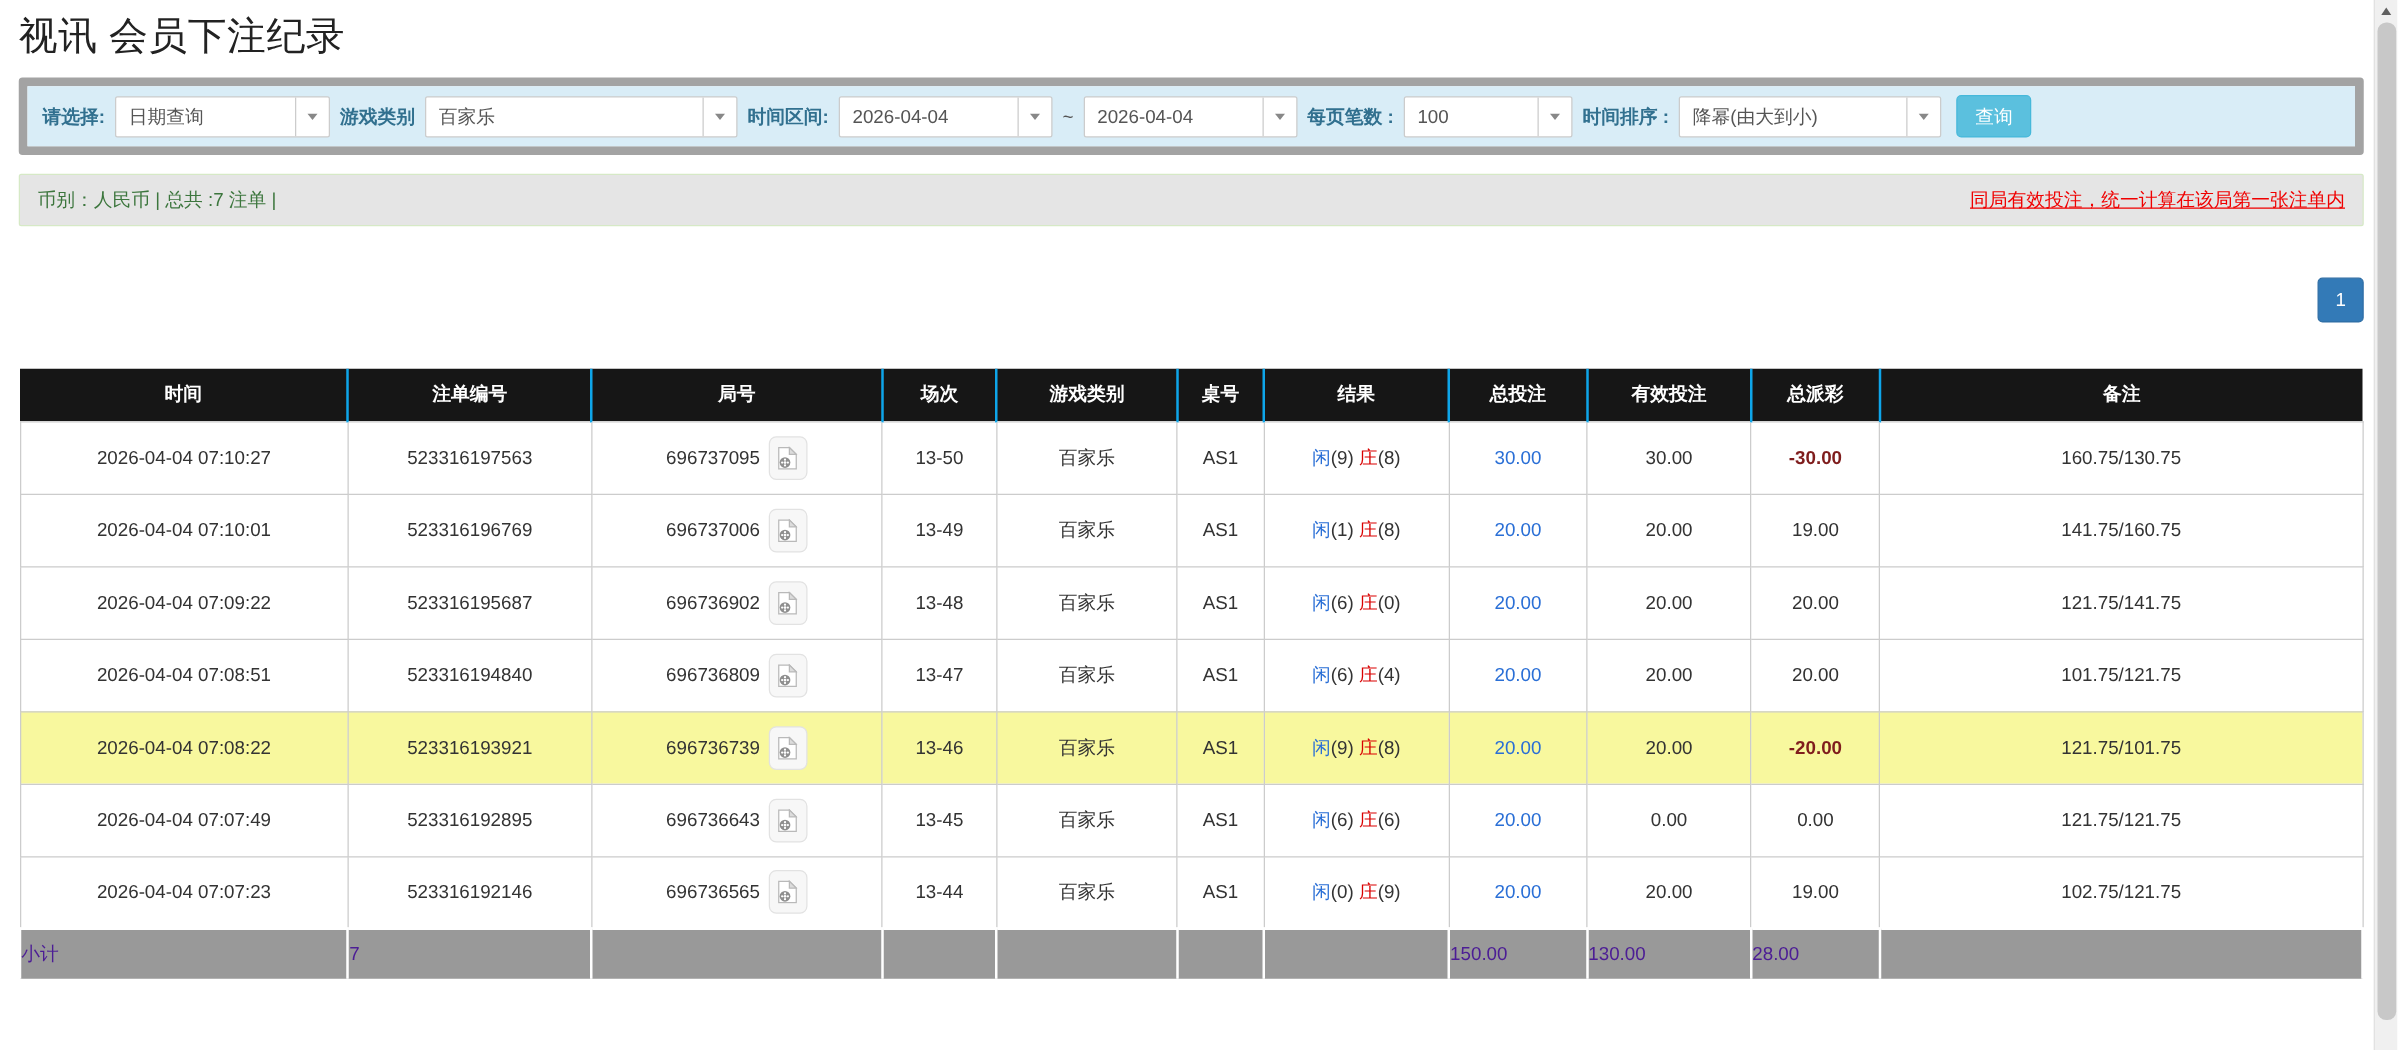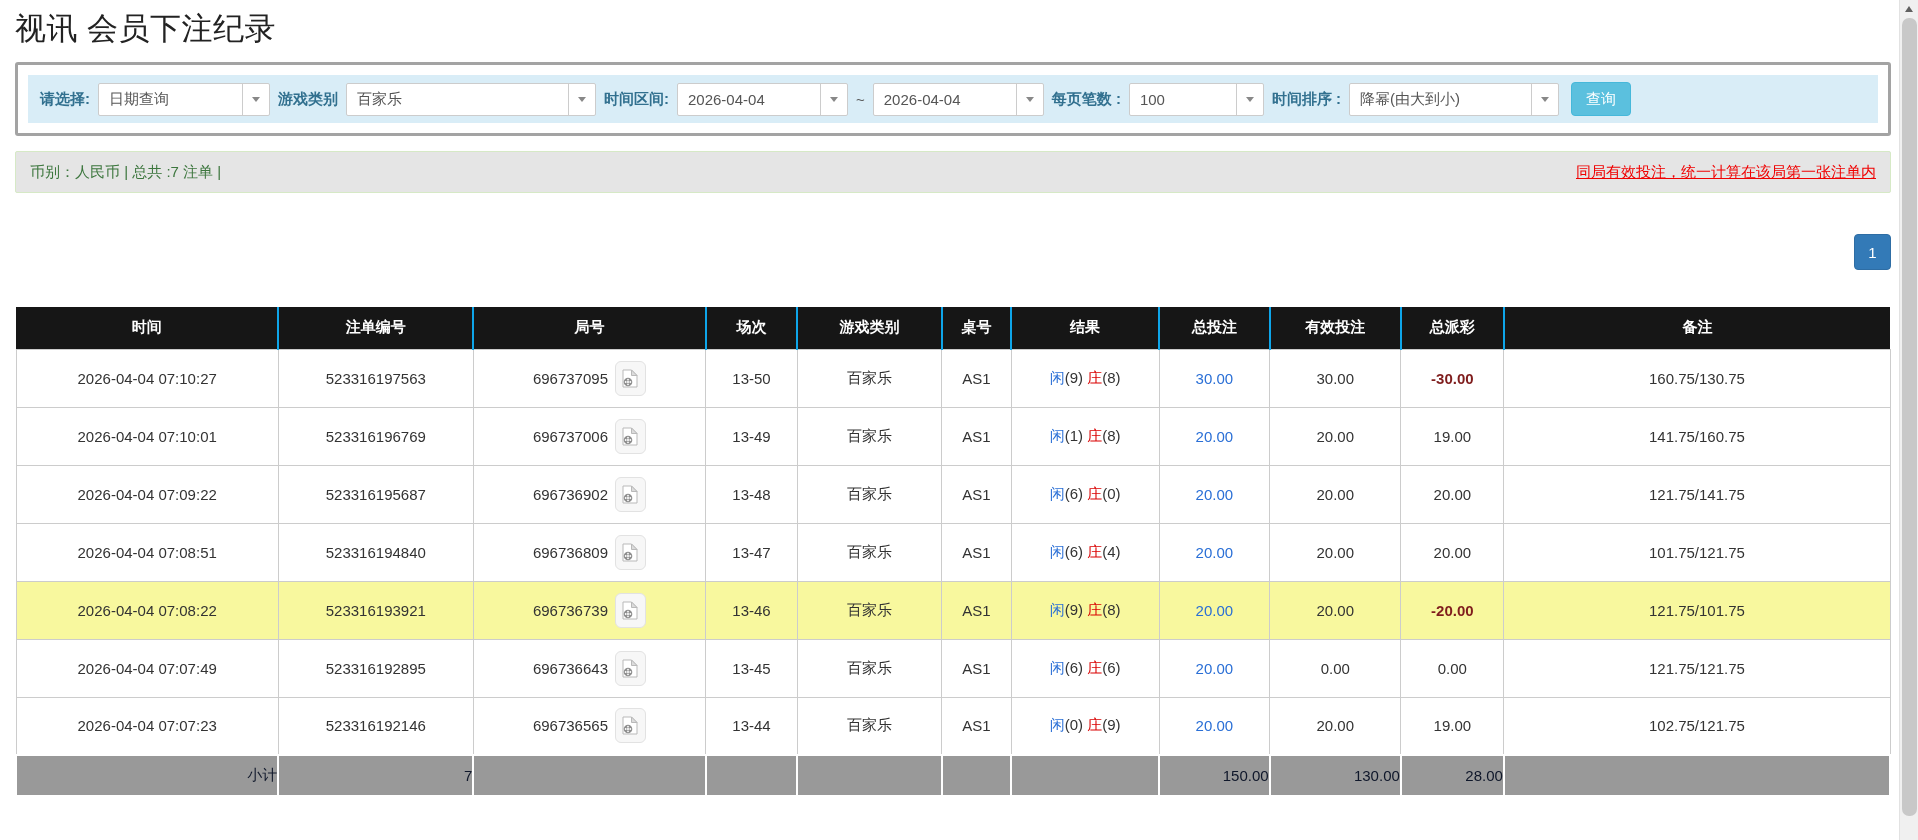--- a/index.html
+++ b/index.html
@@ -6,21 +6,21 @@
   html,body { background:#fff; }
   body {
     width:1918px; height:840px; overflow:hidden; position:relative;
     font-family:"Liberation Sans","DejaVu Sans",sans-serif; color:#333;
   }
   .page { margin:0 27px 0 15px; padding-top:8px; }
 
   h1.title { font-size:31px; font-weight:400; color:#222; letter-spacing:0.5px; }
 
   
-  .filter-panel { margin-top:12px; border:3px solid #a3a3a3; border-radius:3px; background:#fff; padding:10px; }
+  .filter-panel { margin-top:12px; border:7px solid #a3a3a3; border-radius:3px; background:#fff; padding:0; }
   .filter-bar { background:#d9edf7; height:48px; display:flex; align-items:center; padding:0 12px; gap:8px; }
   .flabel { font-size:15px; font-weight:bold; color:#31708f; white-space:nowrap; }
   .select { display:inline-flex; align-items:center; height:33px; background:#fff; border:1px solid #ccc; border-radius:2px; cursor:pointer; }
   .select .txt { padding:0 10px; font-size:15px; color:#555; flex:1; white-space:nowrap; overflow:hidden; }
   .select .arrow { width:27px; align-self:stretch; border-left:1px solid #ccc; display:flex; align-items:center; justify-content:center; }
   .select .arrow::after { content:""; border-left:4px solid transparent; border-right:4px solid transparent; border-top:5px solid #888; }
   .w172{width:172px}.w250{width:250px}.w207{width:171px}.w135{width:135px}.w210{width:210px}
   .tilde { font-size:15px; color:#555; }
   .btn-search { margin-left:4px; background:#5bc0de; border:1px solid #46b8da; color:#fff; font-size:15px; border-radius:4px; height:34px; padding:0 14px; cursor:pointer; font-family:inherit; }
 
@@ -39,21 +39,21 @@
   thead th { background:#161616; color:#fff; font-size:15px; font-weight:bold; height:42px; border-right:2px solid #0ea5e9; }
   thead th:last-child { border-right:none; }
   tbody td { height:58px; background:#fff; border:1px solid #ccc; text-align:center; font-size:15px; color:#333; vertical-align:middle; }
   tbody tr.hl td { background:#f8f89e; }
   .blue { color:#2a6fd6; }
   .red { color:#7f1d1d;font-weight:bold; }
   .rp { color:#2a6fd6; }
   .rb { color:#d90000; }
   .cellflex { display:flex; align-items:center; justify-content:center; gap:7px; }
   .video-btn { width:31px; height:35px; background:#f7f7f7; border:1px solid #e2e2e2; border-radius:6px; display:inline-flex; align-items:center; justify-content:center; cursor:pointer; }
-  tfoot td { background:#999; color:#0f172a; height:40px; border:2px solid #fff; text-align:right; font-size:15px; }
+  tfoot td { background:#999; color:#4c1d95; height:40px; border:2px solid #fff; text-align:left; font-size:15px; }
   tfoot tr:last-child td { border-bottom:none; }
 
   
   .scrollbar { position:absolute; top:0; right:0; width:19px; height:840px; background:#f0f0f0; border-left:1px solid #e2e2e2; }
   .scroll-up { height:18px; display:flex; align-items:center; justify-content:center; }
   .scroll-up::after { content:""; border-left:4px solid transparent; border-right:4px solid transparent; border-bottom:6px solid #606060; }
   .scroll-thumb { position:absolute; top:18px; left:2px; width:15px; height:798px; background:#c8c8c8; border-radius:7px; }
 </style>
 </head>
 <body>

